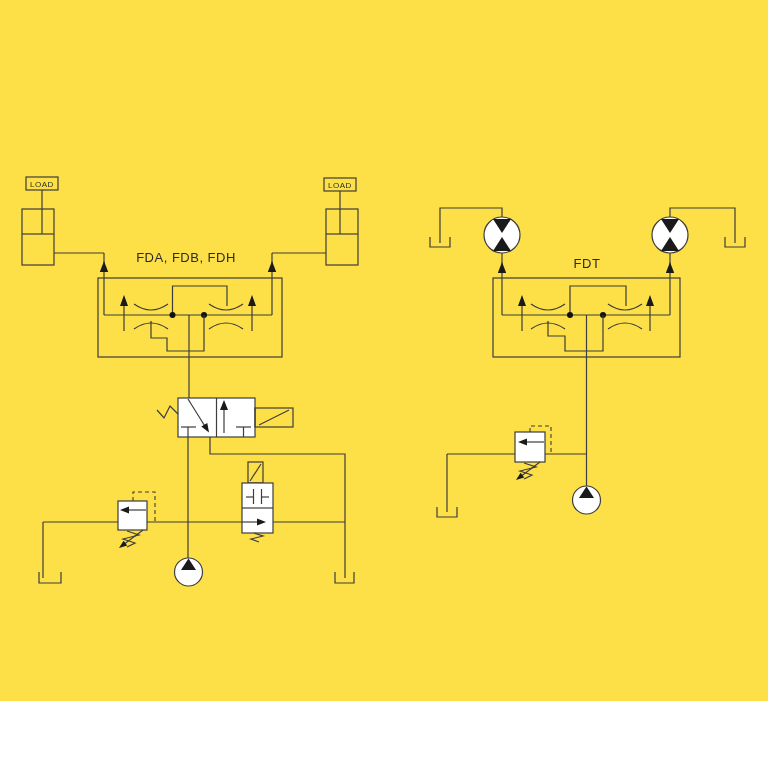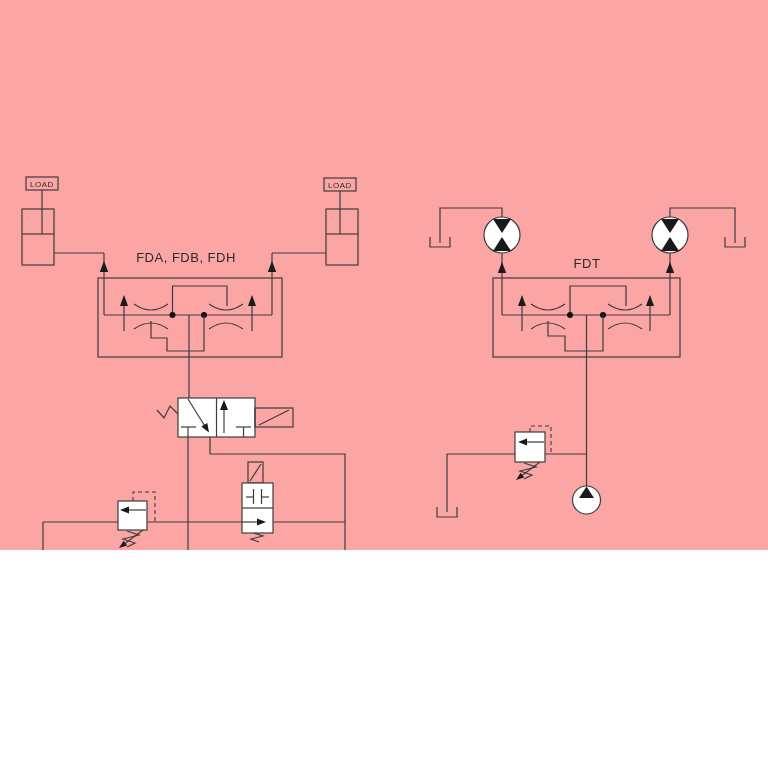--- a/index.html
+++ b/index.html
@@ -1,19 +1,19 @@
 <!DOCTYPE html>
 <html><head>
 <meta charset="utf-8">
 <style>
   html, body { margin: 0; padding: 0; background: #ffffff; }
   #stage {
     position: relative;
-    width: 768px; height: 550px;
-    background: #fca5a5;
+    width: 768px; height: 701px;
+    background: #fde047;
     font-family: "Liberation Sans", sans-serif;
   }
   svg { display: block; }
   .ln   { stroke: #3d3d3d; stroke-width: 1.2; fill: none; stroke-linejoin: miter; }
   .lnw  { stroke: #3d3d3d; stroke-width: 1.2; fill: #ffffff; }
   .dash { stroke: #3d3d3d; stroke-width: 1.1; fill: none; stroke-dasharray: 4 3; }
   .fil  { fill: #1a1a1a; stroke: none; }
   .dot  { fill: #111111; stroke: none; }
   .lbl  { font-family: "Liberation Sans", sans-serif; font-size: 13px; fill: #2b2b2b; letter-spacing: 0.5px; }
   .loadlbl { font-family: "Liberation Sans", sans-serif; font-size: 8px; fill: #2b2b2b; letter-spacing: 0.5px; }

